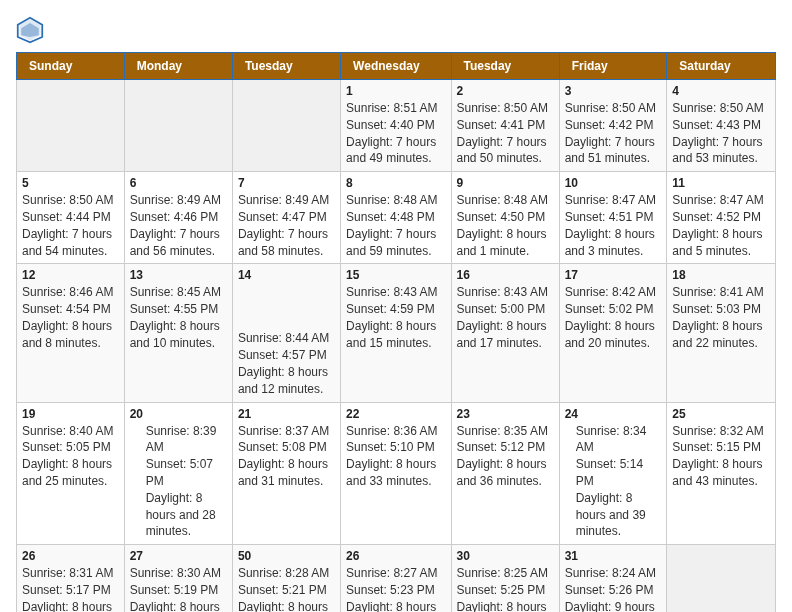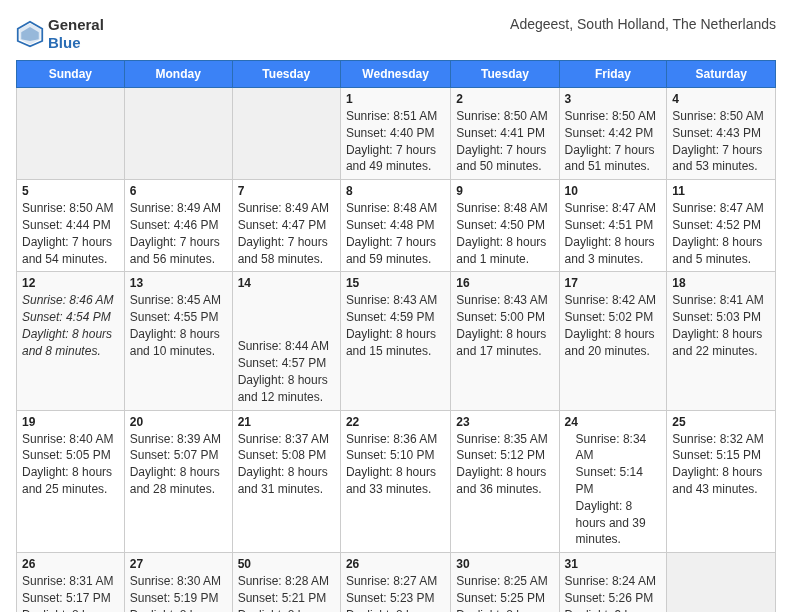--- a/index.html
+++ b/index.html
@@ -43,23 +43,23 @@
     .location {
       font-size: 14px;
       color: #444;
     }
     table {
       width: 100%;
       border-collapse: collapse;
       font-size: 11px;
     }
     thead tr th {
-      background-color: #3b82f6;
+      background-color: #a16207;
       color: #fff;
-      text-align: center;
+      text-align: left;
       padding: 6px 12px;
       font-size: 12px;
       font-weight: bold;
       border: 1px solid #2a6db5;
     }
     tbody tr td {
       border: 1px solid #ccc;
       vertical-align: top;
       padding: 4px 5px;
       width: 113px;
@@ -87,27 +87,22 @@
 </head>
 <body>
 
 <div class="header-area">
   <div class="logo">
     <svg class="logo-icon" viewBox="0 0 32 32" xmlns="http://www.w3.org/2000/svg">
       <polygon points="16,4 28,10 28,22 16,28 4,22 4,10" fill="#2a6db5" opacity="0.15"></polygon>
       <polygon points="16,2 30,10 30,24 16,30 2,24 2,10" fill="none" stroke="#2a6db5" stroke-width="2"></polygon>
       <polygon points="16,8 26,14 26,22 16,24 6,22 6,14" fill="#2a6db5" opacity="0.4"></polygon>
     </svg>
-    <div class="logo-text">
-      <div class="logo-general">General</div>
-      <div class="logo-blue">Blue</div>
-    </div>
   </div>
   <div class="title-area">
-    <div class="location">Adegeest, South Holland, The Netherlands</div>
   </div>
 </div>
 
 <table>
   <thead>
     <tr>
     <th>Sunday</th>
         <th>Monday</th>
         <th>Tuesday</th>
         <th>Wednesday</th>
@@ -186,21 +181,21 @@
         <td>
           <div class="day-number">11</div>
           <div class="day-info" style="white-space: pre-line;">Sunrise: 8:47 AM
 Sunset: 4:52 PM
 Daylight: 8 hours and 5 minutes.</div>
         </td>
       </tr>
       <tr>
         <td>
           <div class="day-number">12</div>
-          <div class="day-info" style="white-space: pre-line; font-style: italic;">Sunrise: 8:46 AM
+          <div class="day-info" style="white-space: pre-line;">Sunrise: 8:46 AM
 Sunset: 4:54 PM
 Daylight: 8 hours and 8 minutes.</div>
         </td>
         <td>
           <div class="day-number">13</div>
           <div class="day-info" style="white-space: pre-line;">Sunrise: 8:45 AM
 Sunset: 4:55 PM
 Daylight: 8 hours and 10 minutes.</div>
         </td>
         <td>
@@ -236,21 +231,21 @@
       </tr>
       <tr>
         <td>
           <div class="day-number">19</div>
           <div class="day-info" style="white-space: pre-line;">Sunrise: 8:40 AM
 Sunset: 5:05 PM
 Daylight: 8 hours and 25 minutes.</div>
         </td>
         <td>
           <div class="day-number">20</div>
-          <div class="day-info" style="white-space: pre-line;">Sunrise: 8:39 AM
+          <div class="day-info" style="white-space: pre-line; margin-left: 16px;">Sunrise: 8:39 AM
 Sunset: 5:07 PM
 Daylight: 8 hours and 28 minutes.</div>
         </td>
         <td>
           <div class="day-number">21</div>
           <div class="day-info" style="white-space: pre-line;">Sunrise: 8:37 AM
 Sunset: 5:08 PM
 Daylight: 8 hours and 31 minutes.</div>
         </td>
         <td>

